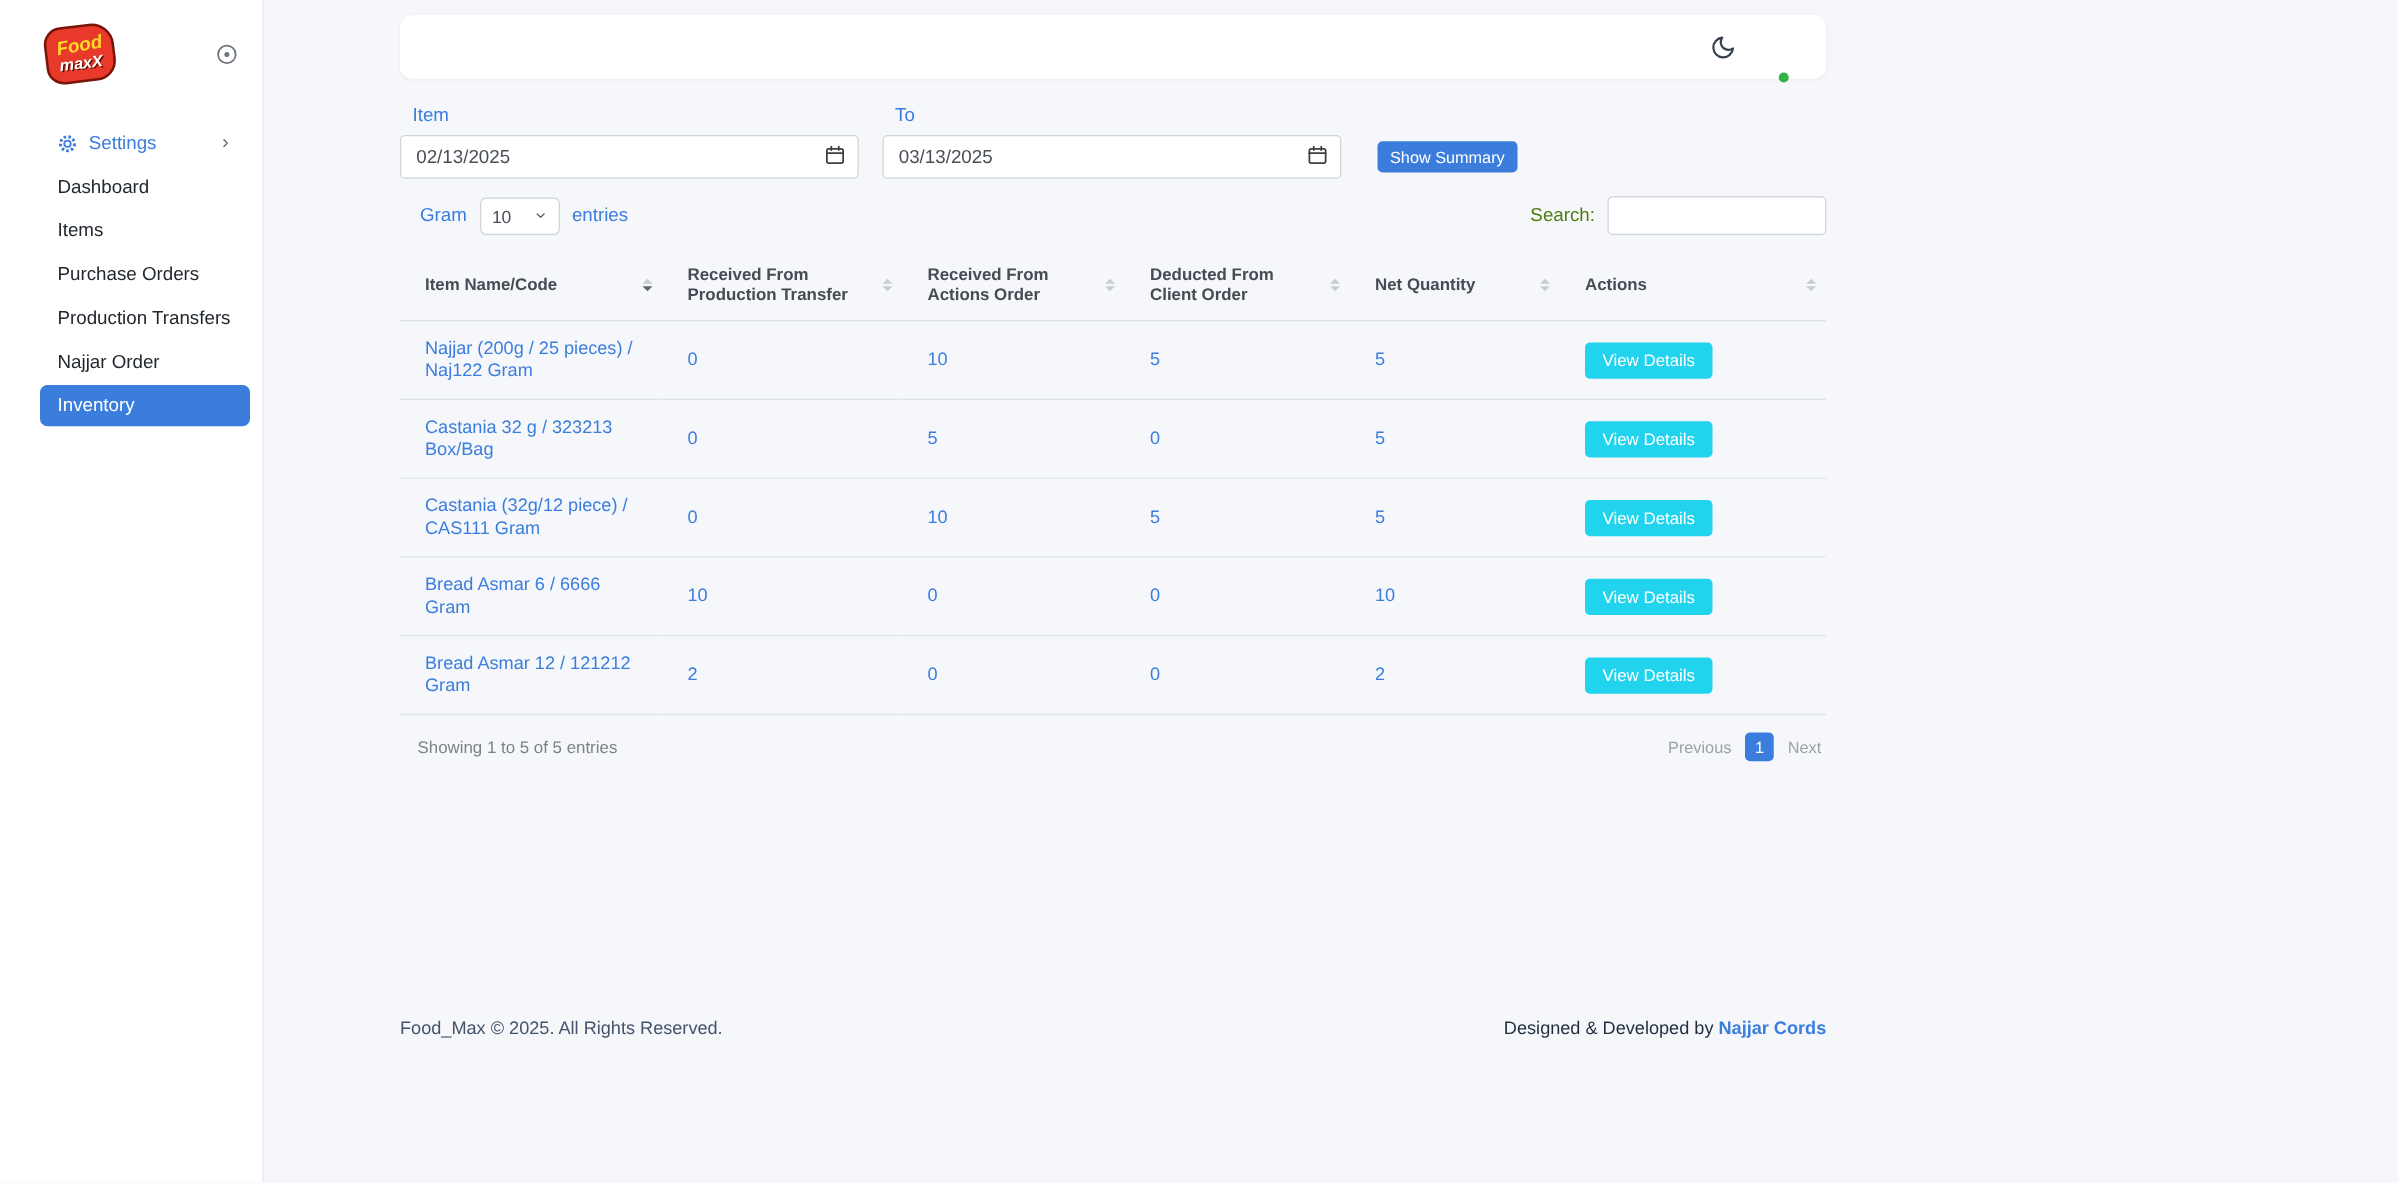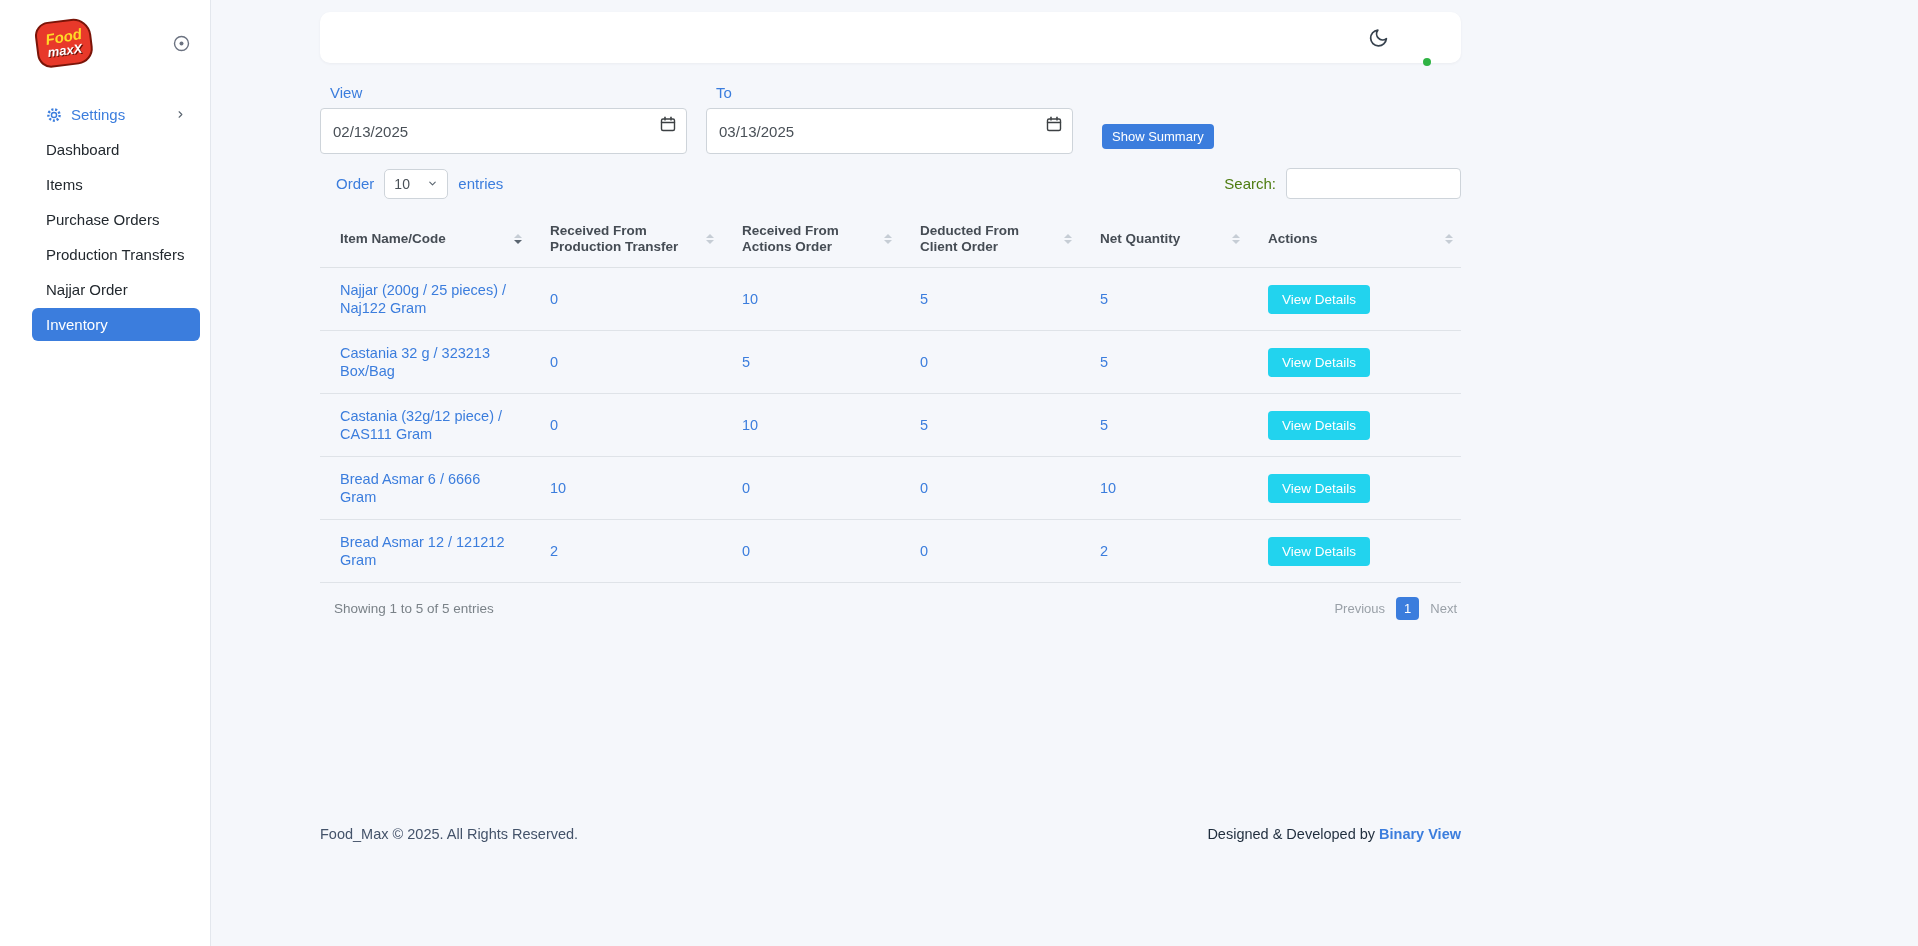--- a/index.html
+++ b/index.html
@@ -76,21 +76,21 @@
     background: #2fb344;
   }
 
   
   .filter-row { display: flex; align-items: flex-end; margin-top: 21px; }
   .filter-group { display: flex; flex-direction: column; }
   .filter-group + .filter-group { margin-left: 19px; }
   .filter-label { color: #3b7ddd; font-size: 15px; margin: 0 0 7px 10px; }
   .date-wrap { position: relative; width: 367px; }
   .date-input {
-    width: 100%; height: 46px;
+    width: 100%; height: 35px;
     border: 1px solid #ced4da; border-radius: 4px;
     background: #fff; padding: 0 38px 0 12px;
     font-size: 15px; color: #495057;
     font-family: "Liberation Sans", sans-serif;
   }
   .calendar-icon {
     position: absolute; right: 10px; top: 7px; cursor: pointer; display: flex;
   }
   .btn-summary {
     margin-left: 29px; margin-bottom: 5px;
@@ -241,21 +241,21 @@
         <button class="darkmode-btn">
           <svg width="21" height="21" viewBox="0 0 24 24" fill="none" stroke="#37424e" stroke-width="2" stroke-linecap="round" stroke-linejoin="round">
             <path d="M21 12.79A9 9 0 1 1 11.21 3 7 7 0 0 0 21 12.79z"></path>
           </svg>
         </button>
         <span class="status-dot"></span>
       </div>
 
       <div class="filter-row">
         <div class="filter-group">
-          <span class="filter-label">View</span>
+          <span class="filter-label">Item</span>
           <span class="date-wrap">
             <input class="date-input" type="text" value="02/13/2025" style="">
             <span class="calendar-icon">
               <svg width="18" height="18" viewBox="0 0 18 18" fill="none" stroke="#3c4043" stroke-width="1.4" stroke-linecap="round">
                 <rect x="2.5" y="4" width="13" height="11.5" rx="1.5"></rect>
                 <line x1="2.5" y1="7.5" x2="15.5" y2="7.5"></line>
                 <line x1="6" y1="2.2" x2="6" y2="5"></line>
                 <line x1="12" y1="2.2" x2="12" y2="5"></line>
               </svg>
             </span>
@@ -272,21 +272,21 @@
                 <line x1="6" y1="2.2" x2="6" y2="5"></line>
                 <line x1="12" y1="2.2" x2="12" y2="5"></line>
               </svg>
             </span>
           </span>
         </div>
         <button class="btn-summary">Show Summary</button>
       </div>
 
       <div class="controls-row">
-        <span class="show-label">Order</span>
+        <span class="show-label">Gram</span>
         <div class="page-size">
           <span>10</span>
           <span style="display:flex;">
             <svg width="11" height="11" viewBox="0 0 24 24" fill="none" stroke="#5a6570" stroke-width="2.4" stroke-linecap="round" stroke-linejoin="round">
                 <polyline points="6 9 12 15 18 9"></polyline>
               </svg>
           </span>
         </div>
         <span class="entries-label">entries</span>
         <div class="search-wrap">
@@ -411,19 +411,19 @@
         <div class="pagination">
           <button class="page-link">Previous</button>
           <button class="page-current">1</button>
           <button class="page-link">Next</button>
         </div>
       </div>
 
       <div class="page-footer">
         <span class="footer-left">Food_Max © 2025. All Rights Reserved.</span>
         <span class="footer-right">
-          <span>Designed &amp; Developed by</span><span class="footer-brand">Binary View</span>
+          <span>Designed &amp; Developed by</span><span class="footer-brand">Najjar Cords</span>
         </span>
       </div>
 
     </div>
   </main>
 </div>
 
 </body></html>

